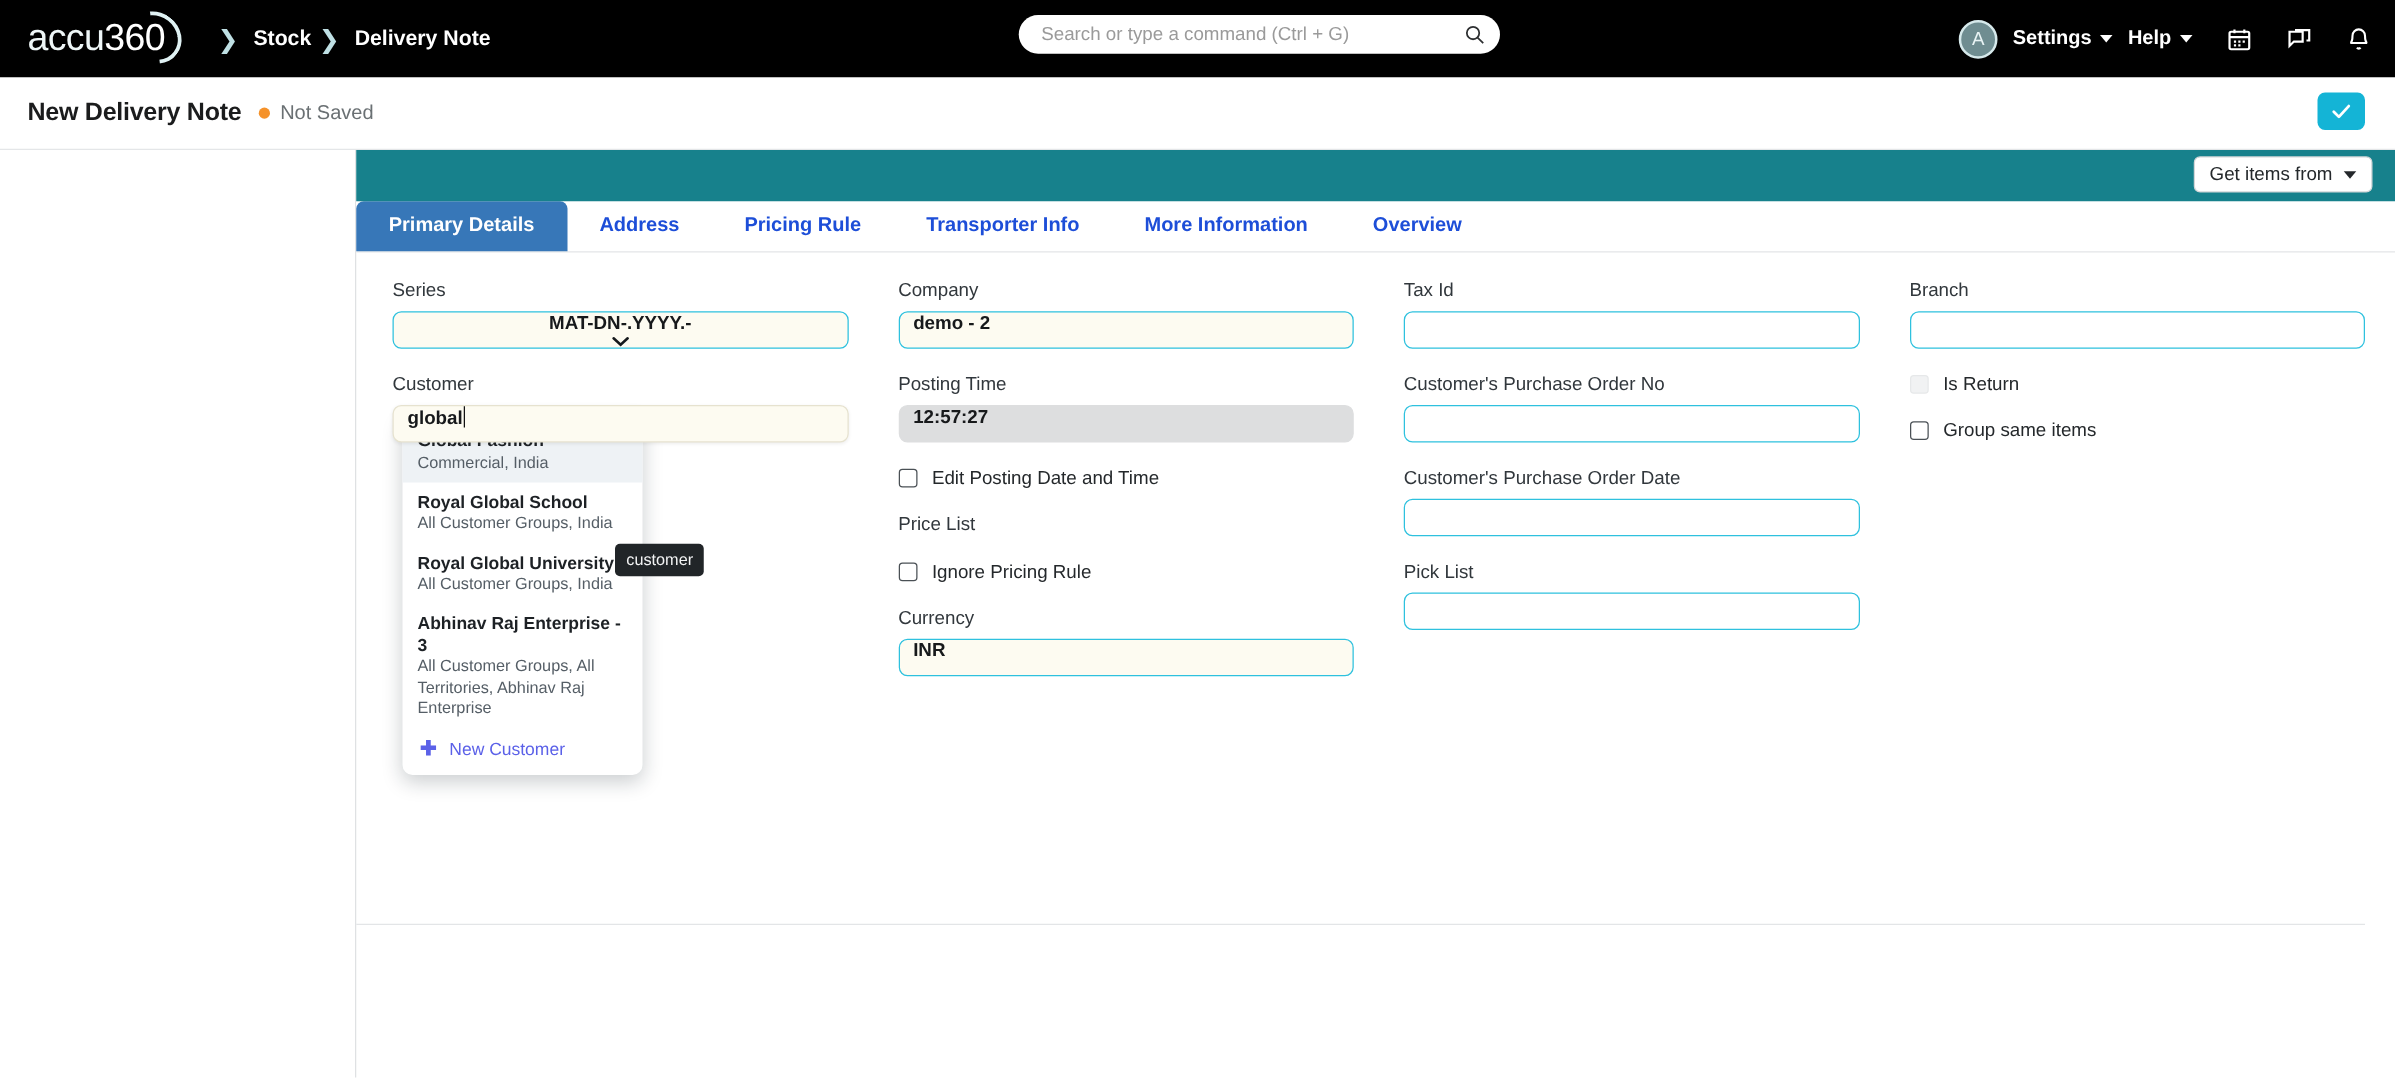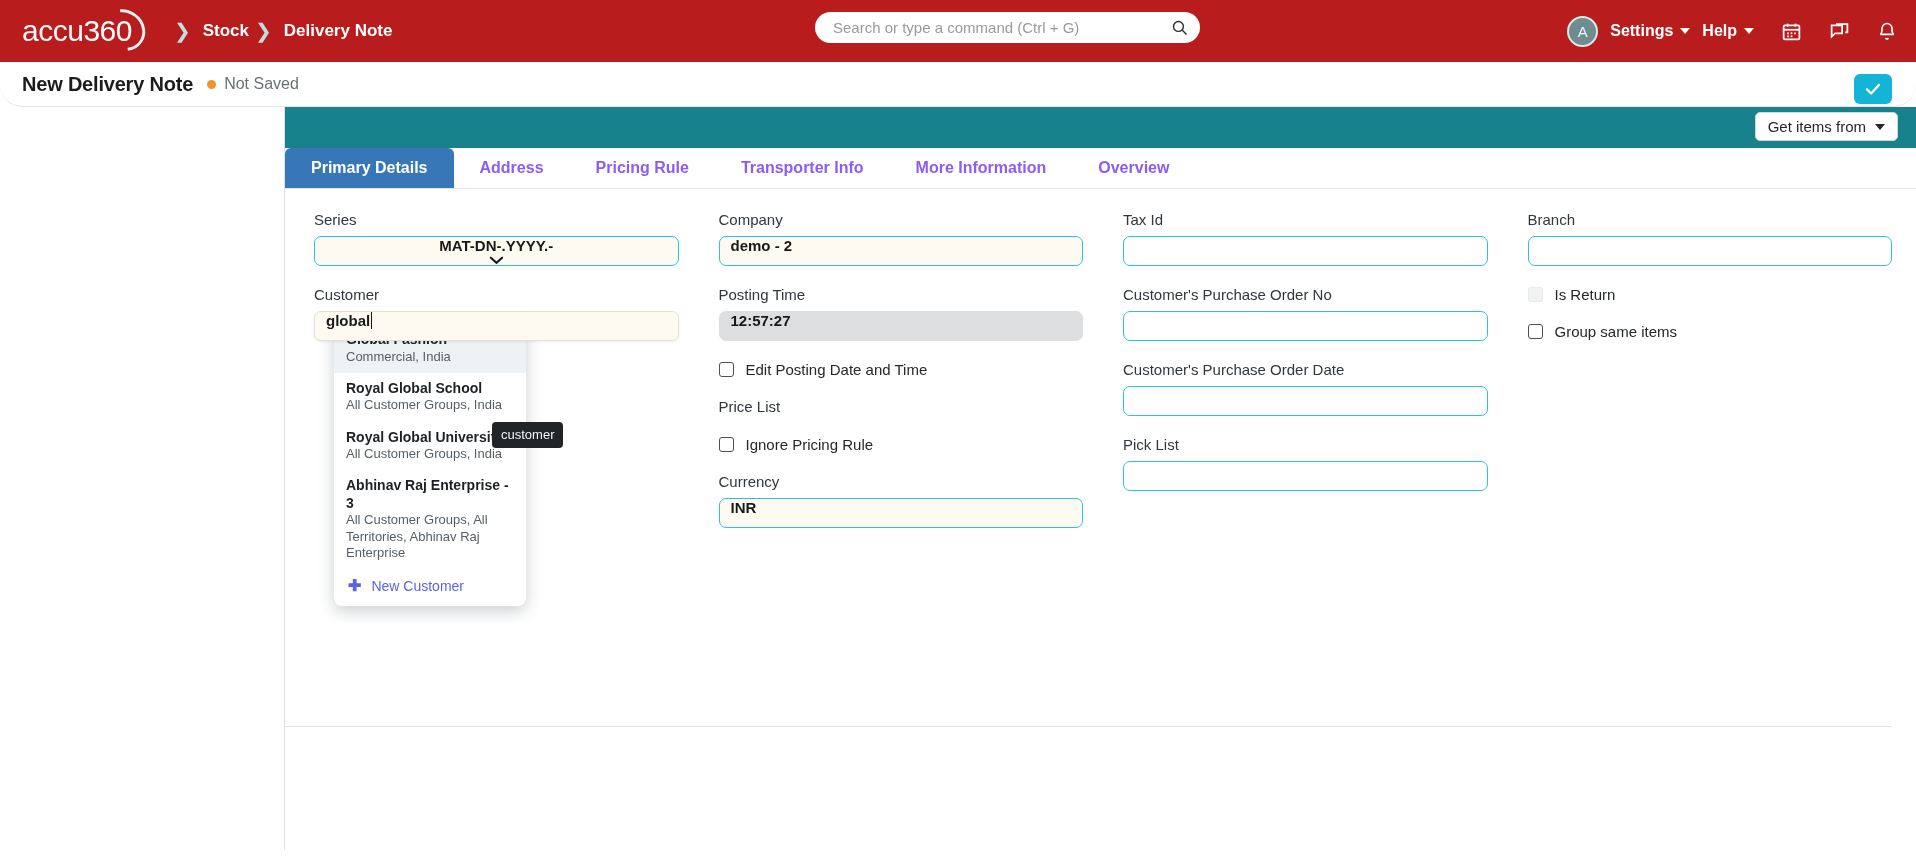--- a/index.html
+++ b/index.html
@@ -7,21 +7,21 @@
     margin: 0; padding: 0;
     width: 1916px; height: 862px;
     background: #ffffff;
     font-family: "Liberation Sans", sans-serif;
     overflow: hidden;
   }
 
   
   .navbar {
     height: 62px;
-    background: #b91c1c;
+    background: #000000;
     display: flex;
     align-items: center;
     padding: 0 18px 0 22px;
     position: relative;
   }
   .logo {
     display: flex; align-items: baseline;
     color: #ffffff;
     font-size: 30px;
     letter-spacing: -0.5px;
@@ -94,27 +94,26 @@
     border-top: 6px solid #ffffff;
   }
   .nav-icon {
     margin-left: 26px; width: 22px; height: 22px;
     display: flex; align-items: center; justify-content: center;
     cursor: pointer;
   }
 
   
   .page-head {
-    height: 45px;
+    height: 58px;
     background: #ffffff;
     display: flex; align-items: center;
     padding: 0 22px;
     border-bottom: 1px solid #e4e6e8;
     position: relative;
-    border-radius: 25px;
   }
   .page-title {
     font-size: 20px; font-weight: 700; color: #1b1c1d;
     letter-spacing: -0.2px;
   }
   .dot-indicator {
     width: 9px; height: 9px; border-radius: 50%;
     background: #f5922a;
     margin: 0 8px 0 14px;
   }
@@ -161,21 +160,21 @@
     display: flex; align-items: stretch;
     height: 41px;
     border-bottom: 1px solid #e3e5e7;
     background: #ffffff;
     padding-left: 0;
   }
   .tab {
     display: flex; align-items: center;
     padding: 0 26px;
     font-size: 16px; font-weight: 700;
-    color: #8b5cf6;
+    color: #1d4ed8;
     cursor: pointer;
     border-top-left-radius: 6px;
     border-top-right-radius: 6px;
   }
   .tab.active { background: #3777b8; color: #ffffff; }
 
   
   .form-grid {
     display: grid;
     grid-template-columns: 1fr 1fr 1fr 1fr;
@@ -233,21 +232,21 @@
     border: 1.6px solid #4a5055;
     border-radius: 3px;
     background: #ffffff;
   }
   .cb.disabled { border-color: #e6e8e9; background: #f1f2f3; }
   .cb-row.tall { margin-top: 14px; align-items: center; }
 
   
   .dropdown {
     position: absolute;
-    top: 34px; left: 20px;
+    top: 34px; left: 8px;
     width: 192px;
     background: #ffffff;
     border-radius: 8px;
     box-shadow: 0 5px 16px rgba(20,30,40,0.22);
     padding: 4px 0 6px 0;
     z-index: 25;
   }
   .dd-item {
     padding: 7px 12px 8px 12px;
     cursor: pointer;

